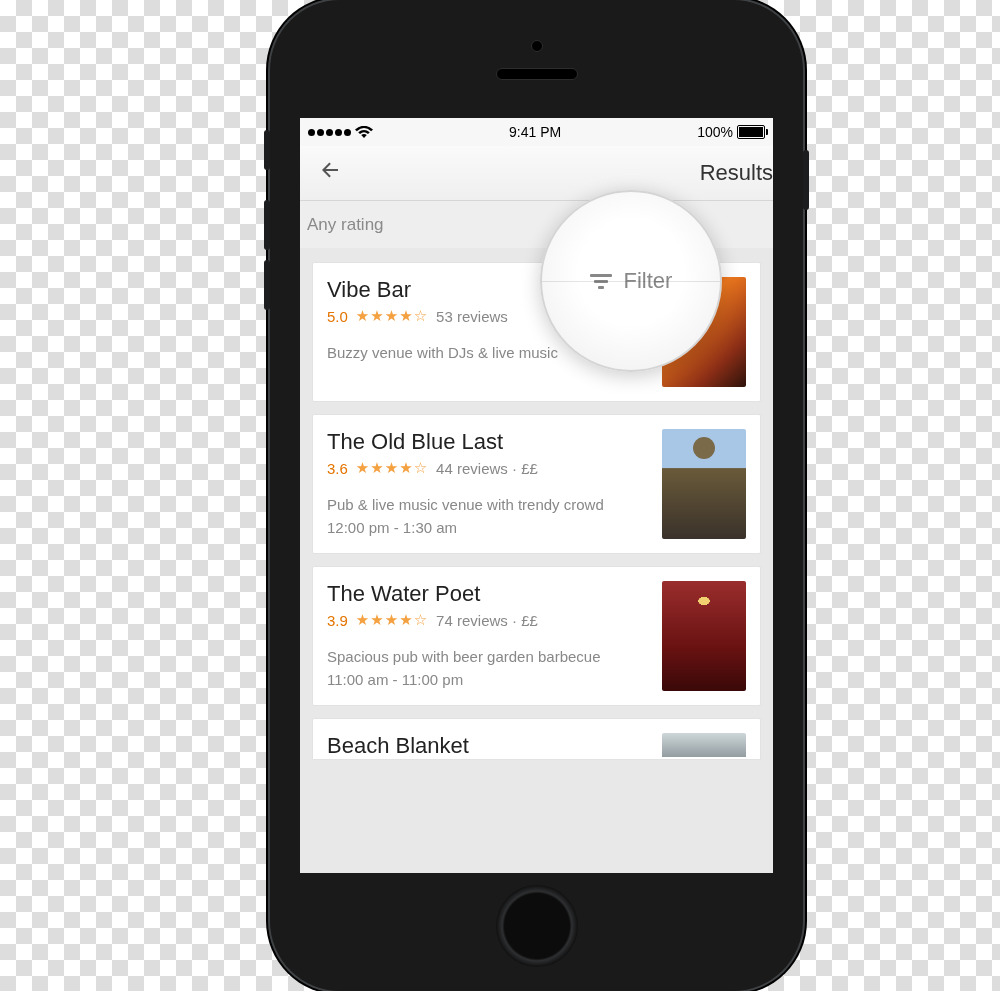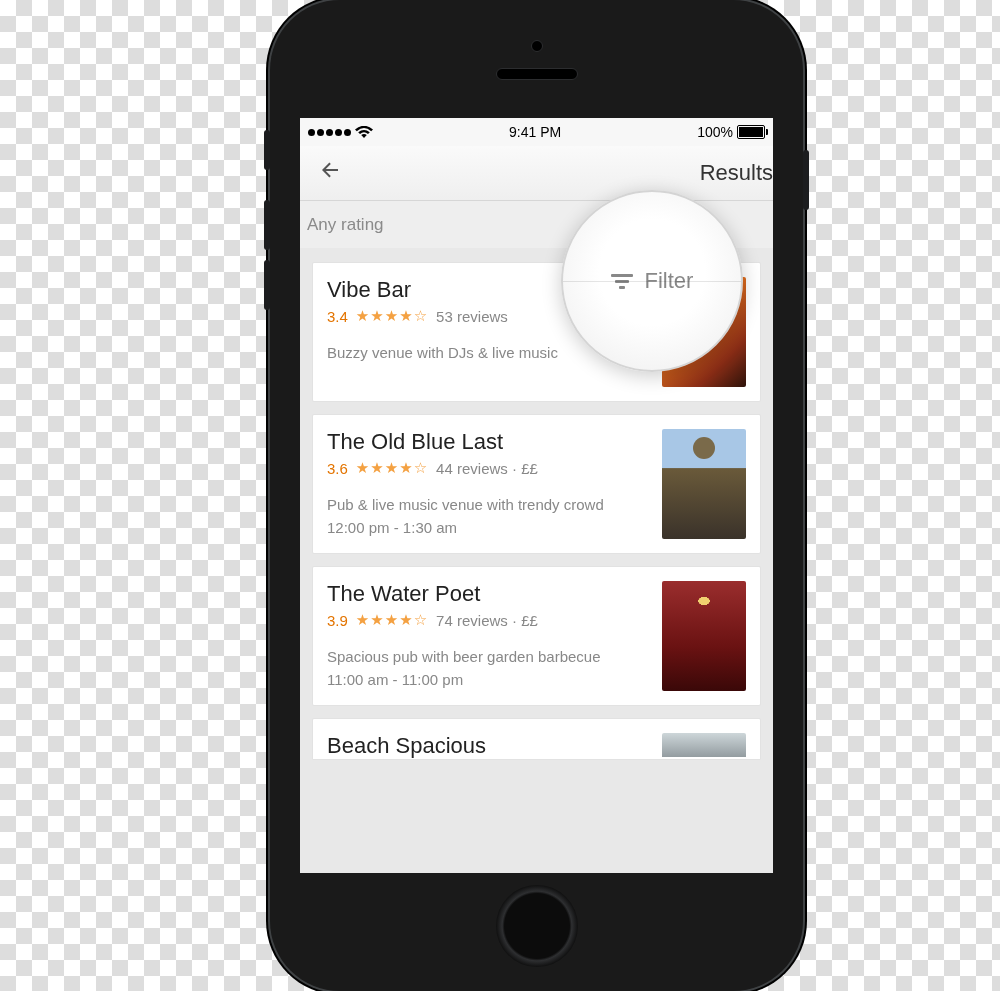--- a/index.html
+++ b/index.html
@@ -151,21 +151,21 @@
 .thumb { width: 84px; height: 110px; border-radius: 2px; flex-shrink: 0; }
 .thumb.t1 { background: linear-gradient(135deg,#d93c1a 0%,#f07a1e 35%,#8a2d16 75%,#2d120a 100%); }
 .thumb.t2 { background: linear-gradient(180deg,#a8c7e6 0%,#a8c7e6 35%,#6a5a3a 36%,#3a322a 100%); position: relative; }
 .thumb.t2::after { content: ""; position: absolute; top: 8px; left: 50%; transform: translateX(-50%); width: 22px; height: 22px; border-radius: 50%; background: #7a6a4a; }
 .thumb.t3 { background: linear-gradient(180deg,#9a2d2d 0%,#6a1212 60%,#3a0808 100%); position: relative; }
 .thumb.t3::after { content: ""; position: absolute; top: 6px; left: 50%; transform: translateX(-50%); width: 40px; height: 28px; background: radial-gradient(ellipse at center,#f0d070 20%, transparent 21%); }
 
 .magnify {
   position: absolute;
   top: 190px;
-  left: 561px;
+  left: 540px;
   width: 178px;
   height: 178px;
   border-radius: 50%;
   background: radial-gradient(circle at 50% 45%, #ffffff 40%, #ececec 100%);
   border: 2px solid #d4d4d4;
   box-shadow: 0 4px 20px rgba(0,0,0,0.2);
   display: flex;
   align-items: center;
   justify-content: center;
   gap: 12px;
@@ -244,21 +244,21 @@
     <div class="filter-bar">
       <span>Any rating</span>
     </div>
 
     <div class="content">
 
       <div class="card">
         <div class="card-body">
           <div class="card-title">Vibe Bar</div>
           <div class="rating-row">
-            <span class="rating-num">3.4</span>
+            <span class="rating-num">5.0</span>
             <span class="stars">★★★★☆</span>
             <span class="review-meta">53 reviews</span>
           </div>
           <div class="desc">Buzzy venue with DJs &amp; live music</div>
         </div>
         <div class="thumb t1"></div>
       </div>
 
       <div class="card">
         <div class="card-body">
@@ -283,21 +283,21 @@
             <span class="review-meta"><span>74 reviews</span> · <span>££</span></span>
           </div>
           <div class="desc">Spacious pub with beer garden barbecue</div>
           <div class="hours">11:00 am - 11:00 pm</div>
         </div>
         <div class="thumb t3"></div>
       </div>
 
       <div class="peek-card">
         <div class="card-body">
-          <div class="card-title">Beach Spacious</div>
+          <div class="card-title">Beach Blanket</div>
         </div>
         <div class="peek-thumb"></div>
       </div>
 
     </div>
   </div>
 
   <div class="home-button"></div>
 </div>
 

